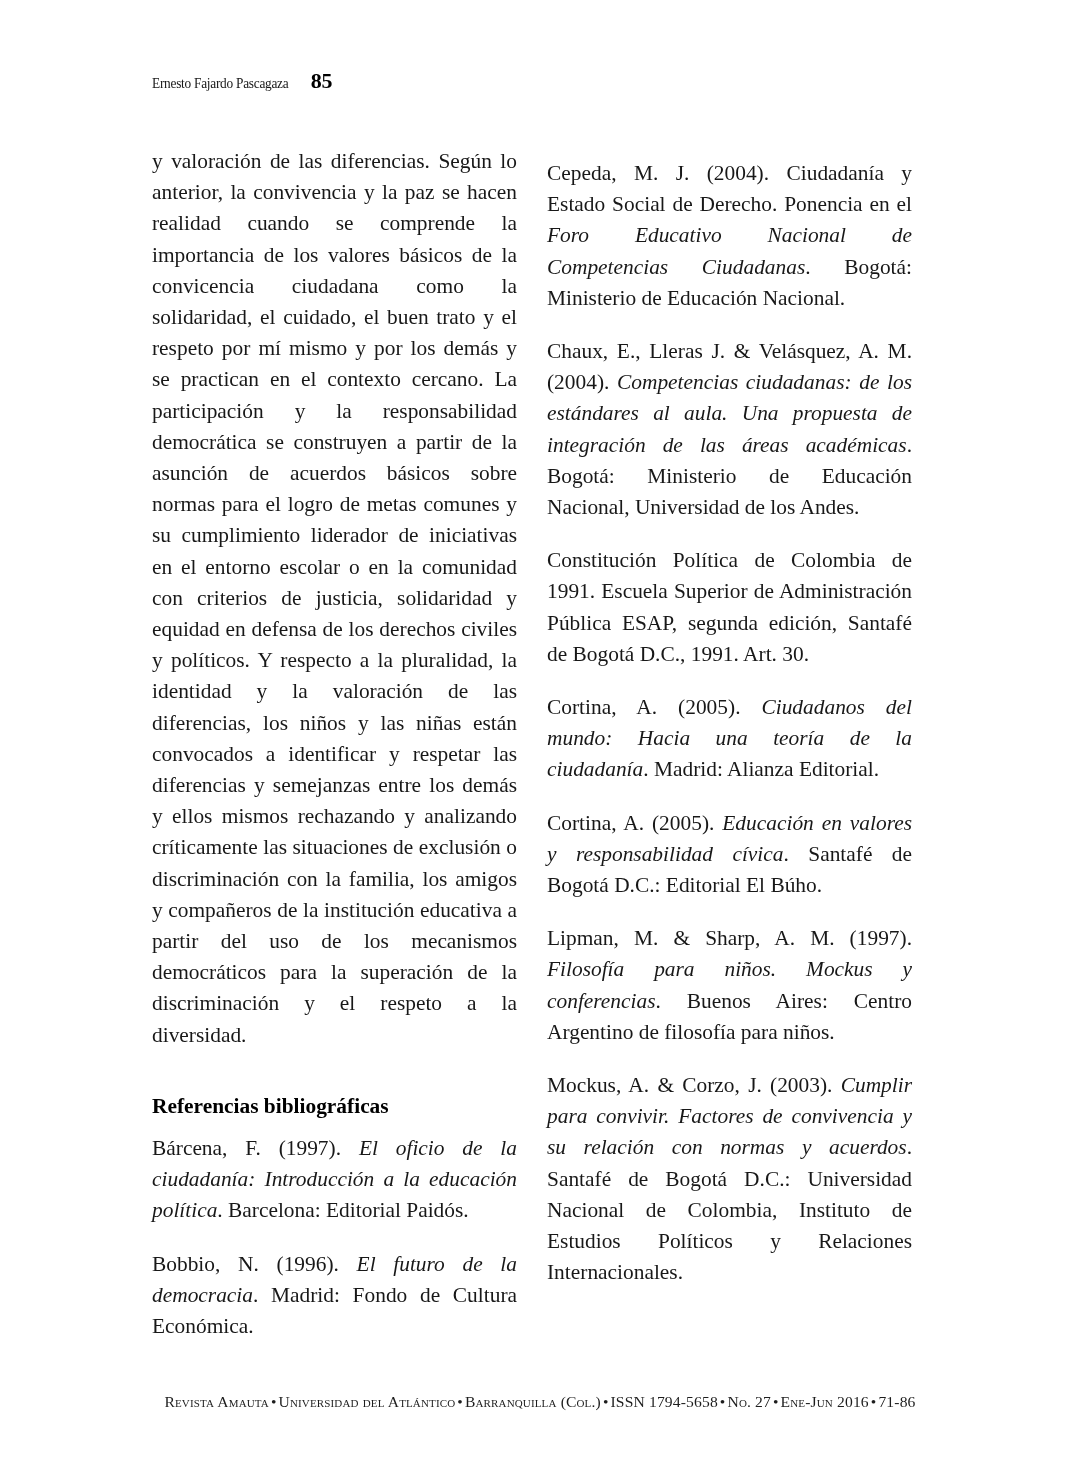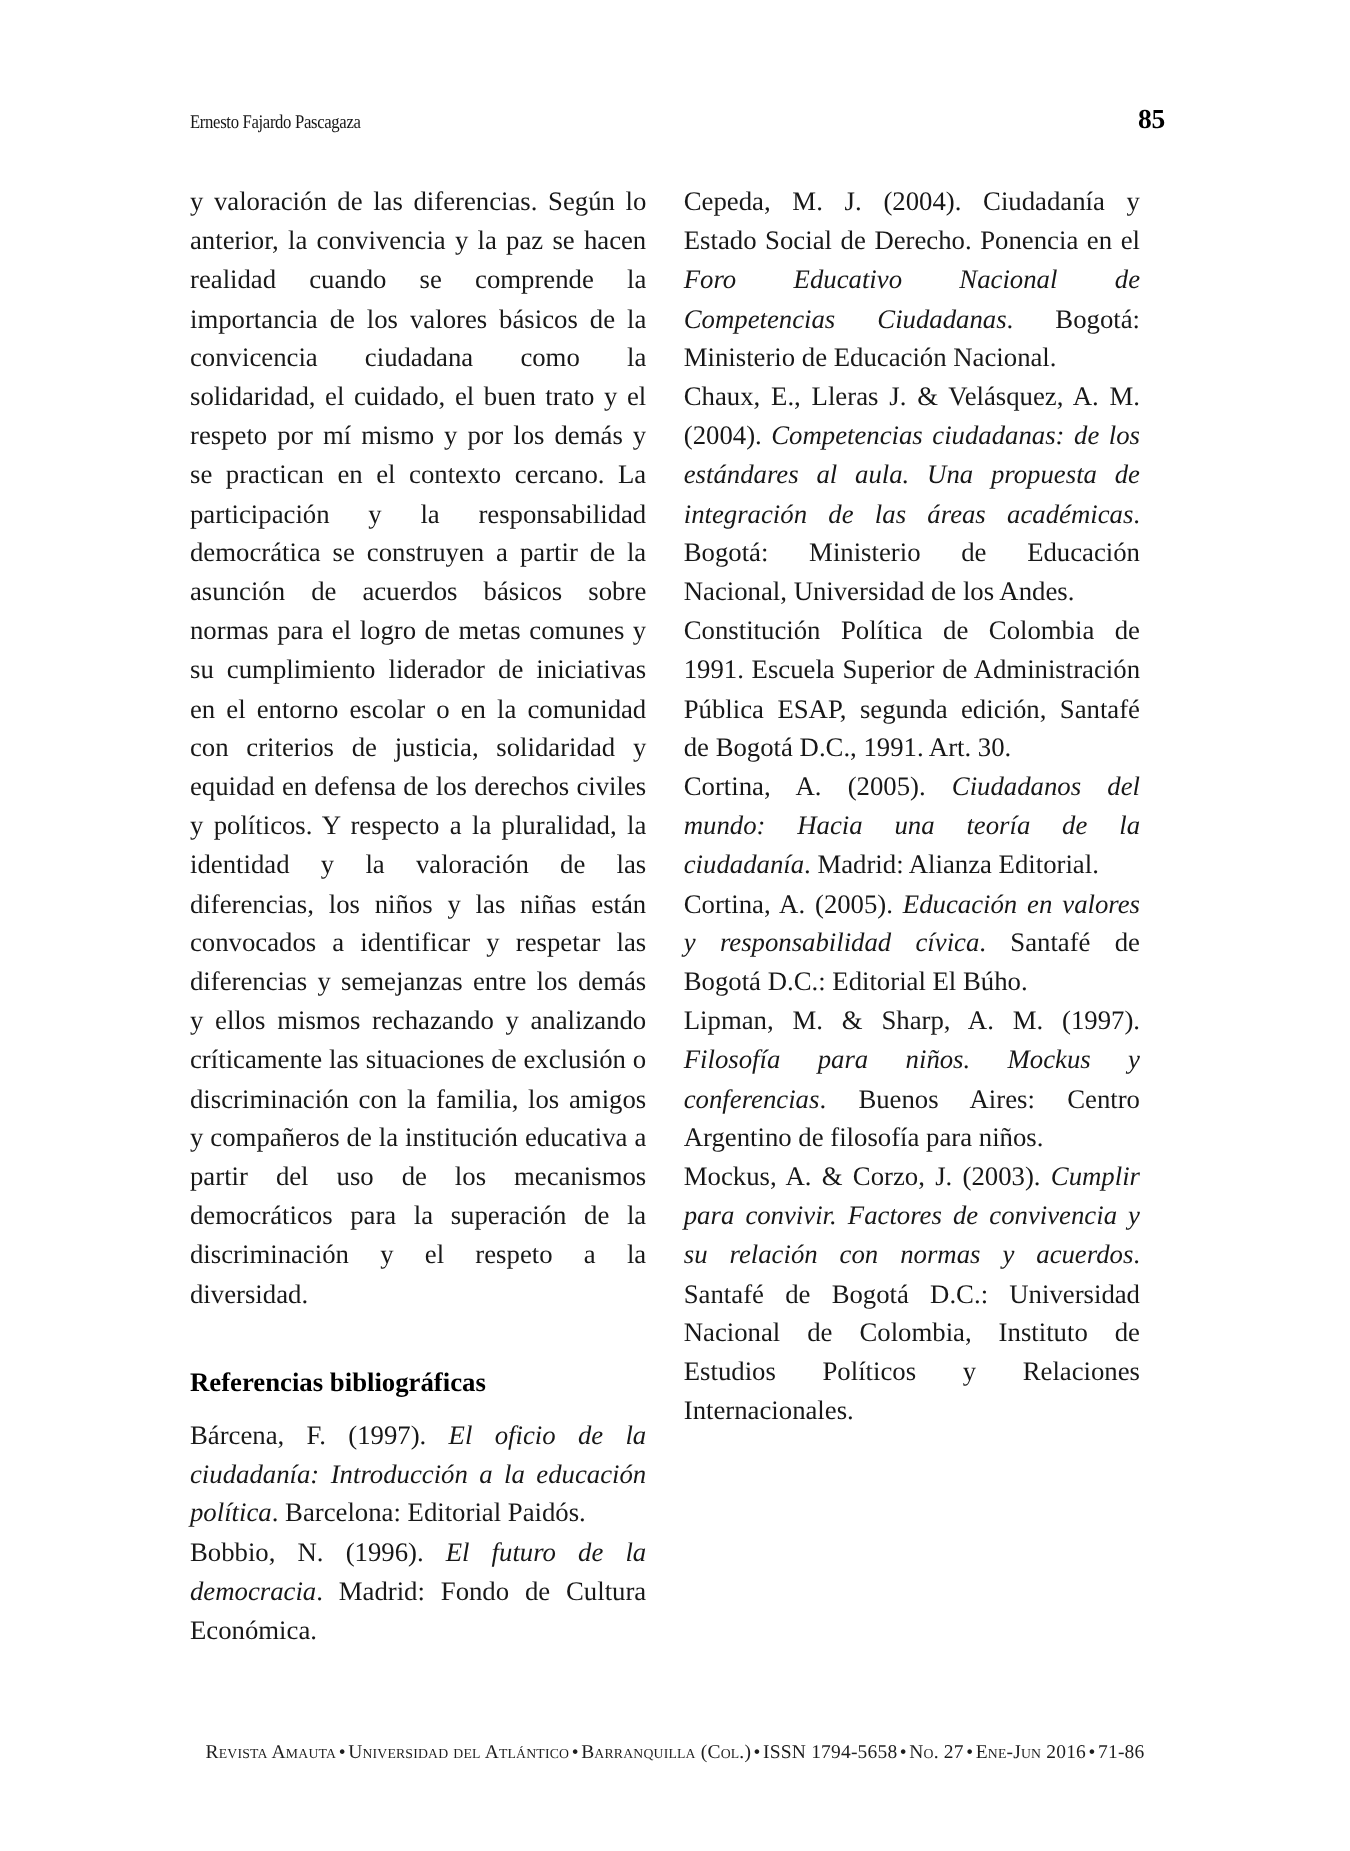--- a/index.html
+++ b/index.html
@@ -20,25 +20,25 @@
     position: absolute;
     left: 0; top: 0;
     width: 1080px;
     height: 1481px;
   }
 
   
   .running-head {
     position: absolute;
     left: 152px;
-    top: 82px;
+    top: 68px;
     width: 780px;
     display: flex;
     align-items: baseline;
-    justify-content: space-between;
+    justify-content: flex-start;
   }
   .running-head-author {
     font-family: "Liberation Serif", "DejaVu Serif", serif;
     font-size: 15.5px;
     letter-spacing: -0.3px;
     transform: scaleX(0.86);
     transform-origin: left center;
     white-space: nowrap;
     color: #161616;
   }
@@ -69,20 +69,21 @@
     font-size: 21.4px;
     line-height: 31.2px;
     text-align: justify;
     text-justify: inter-word;
     hyphens: manual;
     color: #181818;
   }
   p.para + p.para,
   p.para + .ref,
   .ref + .ref {
+    margin-top: 22px;
     font-family: Liberation Serif, serif;
   }
 
   .ref {
     margin: 0;
     font-size: 21.4px;
     line-height: 31.2px;
     text-align: justify;
     color: #181818;
   }
@@ -143,21 +144,21 @@
       <h2 class="section-heading">Referencias bibliográficas</h2>
 
       <p class="ref"><span>Bárcena, F. (1997). </span><i>El oficio de la ciudadanía: Introducción a la educación política</i><span>. Barcelona: Editorial Paidós.</span></p>
 
       <p class="ref"><span>Bobbio, N. (1996). </span><i>El futuro de la democracia</i><span>. Madrid: Fondo de Cultura Económica.</span></p>
 
     </div>
 
     <div class="column">
 
-      <p class="ref" style="margin-top:0"><span>Cepeda, M. J. (2004). Ciudadanía y Estado Social de Derecho. Ponencia en el </span><i>Foro Educativo Nacional de Competencias Ciudadanas</i><span>. Bogotá: Ministerio de Educación Nacional.</span></p>
+      <p class="ref" style="margin-top:12px"><span>Cepeda, M. J. (2004). Ciudadanía y Estado Social de Derecho. Ponencia en el </span><i>Foro Educativo Nacional de Competencias Ciudadanas</i><span>. Bogotá: Ministerio de Educación Nacional.</span></p>
 
       <p class="ref"><span>Chaux, E., Lleras J. &amp; Velásquez, A. M. (2004). </span><i>Competencias ciudadanas: de los estándares al aula. Una propuesta de integración de las áreas académicas</i><span>. Bogotá: Ministerio de Educación Nacional, Universidad de los Andes.</span></p>
 
       <p class="ref"><span>Constitución Política de Colombia de 1991. Escuela Superior de Administración Pública ESAP, segunda edición, Santafé de Bogotá D.C., 1991. Art. 30.</span><i></i><span></span></p>
 
       <p class="ref"><span>Cortina, A. (2005). </span><i>Ciudadanos del mundo: Hacia una teoría de la ciudadanía</i><span>. Madrid: Alianza Editorial.</span></p>
 
       <p class="ref"><span>Cortina, A. (2005). </span><i>Educación en valores y responsabilidad cívica</i><span>. Santafé de Bogotá D.C.: Editorial El Búho.</span></p>
 
       <p class="ref"><span>Lipman, M. &amp; Sharp, A. M. (1997). </span><i>Filosofía para niños. Mockus y conferencias</i><span>. Buenos Aires: Centro Argentino de filosofía para niños.</span></p>

